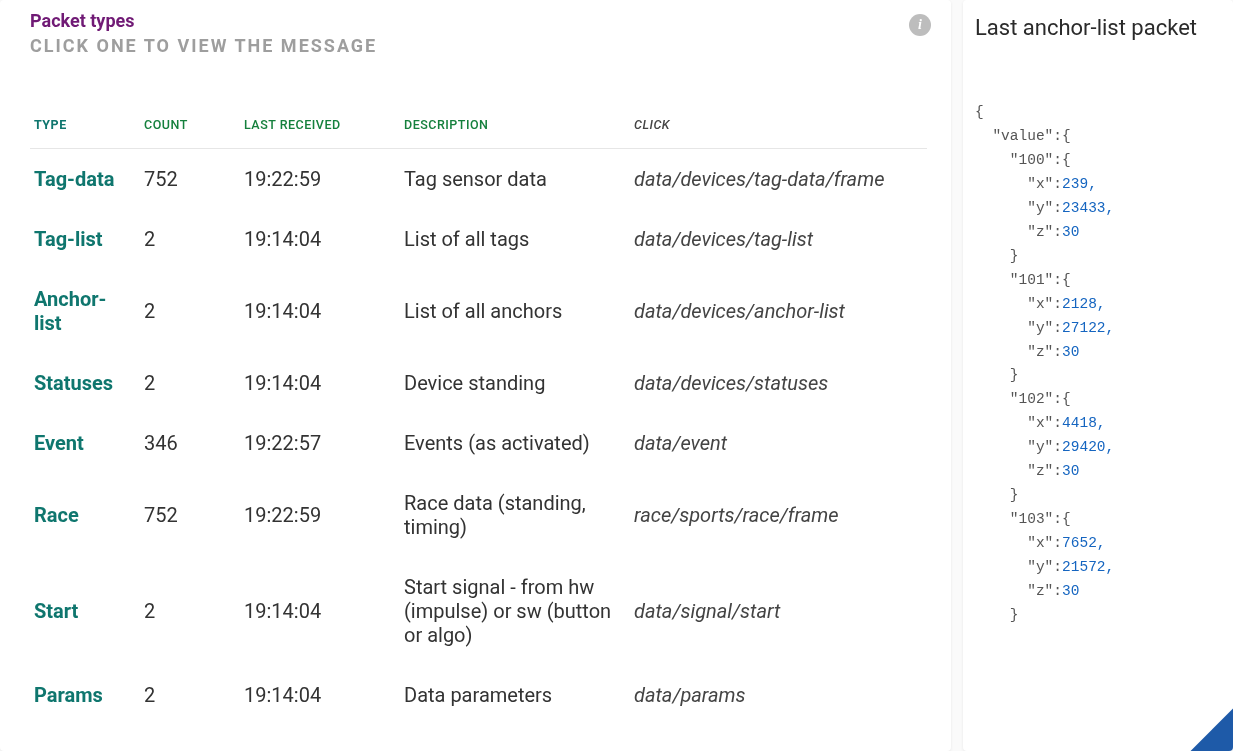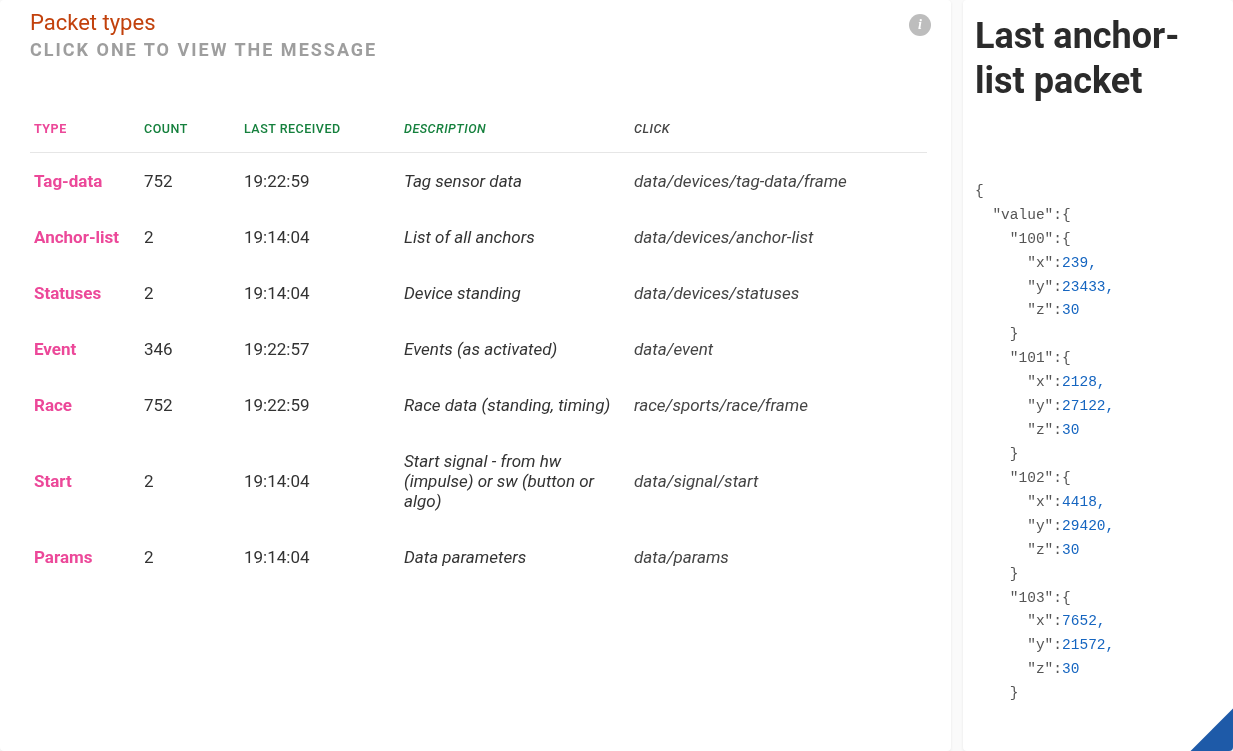--- a/index.html
+++ b/index.html
@@ -30,23 +30,23 @@
       width: 270px;
       background: #fff;
       border-radius: 4px;
       box-shadow: 0 1px 3px rgba(0,0,0,0.08);
       padding: 14px 12px;
       overflow: hidden;
       position: relative;
       flex-shrink: 0;
     }
     .panel-title {
-      font-size: 22px;
-      font-weight: 400;
-      color: #c2410c;
+      font-size: 18px;
+      font-weight: 700;
+      color: #701a75;
       margin-bottom: 4px;
     }
     .panel-subtitle {
       font-size: 18px;
       font-weight: 700;
       color: #9e9e9e;
       letter-spacing: 2px;
       text-transform: uppercase;
       margin-bottom: 51px;
     }
@@ -75,53 +75,52 @@
     thead th {
       text-align: left;
       font-size: 12.5px;
       font-weight: 500;
       color: #15803d;
       letter-spacing: 0.5px;
       padding: 10px 8px 16px 4px;
       border-bottom: 1px solid #e6e6e6;
     }
     tbody td {
-      font-size: 17px;
+      font-size: 20px;
       color: #333;
       padding: 18px 8px 18px 4px;
       vertical-align: middle;
     }
     tbody tr {
       cursor: pointer;
     }
     .col-type {
       font-weight: 700;
-      color: #ec4899;
+      color: #0f766e;
       width: 110px;
     }
     .col-count {
       width: 100px;
     }
     .col-last {
       width: 160px;
     }
     .col-desc {
       width: 230px;
-      font-style: italic;
     }
     .col-topic {
       font-style: italic;
       color: #444;
     }
     .right-title {
-      font-size: 36px;
-      font-weight: 700;
+      font-size: 22px;
+      font-weight: 400;
       color: #2b2b2b;
       line-height: 1.25;
-      margin-bottom: 28px;
+      margin-bottom: 12px;
     }
     .json-view {
       font-family: Consolas, Monaco, "Courier New", monospace;
       font-size: 14.5px;
       line-height: 1.65;
       color: #555;
       white-space: pre;
       position: relative;
     }
     .brace { color: #555; }
@@ -162,20 +161,27 @@
     </thead>
     <tbody id="table-body">
     <tr>
           <td class="col-type">Tag-data</td>
           <td class="col-count">752</td>
           <td class="col-last">19:22:59</td>
           <td class="col-desc">Tag sensor data</td>
           <td class="col-topic">data/devices/tag-data/frame</td>
         </tr>
         <tr>
+          <td class="col-type">Tag-list</td>
+          <td class="col-count">2</td>
+          <td class="col-last">19:14:04</td>
+          <td class="col-desc">List of all tags</td>
+          <td class="col-topic">data/devices/tag-list</td>
+        </tr>
+        <tr>
           <td class="col-type">Anchor-list</td>
           <td class="col-count">2</td>
           <td class="col-last">19:14:04</td>
           <td class="col-desc">List of all anchors</td>
           <td class="col-topic">data/devices/anchor-list</td>
         </tr>
         <tr>
           <td class="col-type">Statuses</td>
           <td class="col-count">2</td>
           <td class="col-last">19:14:04</td>

